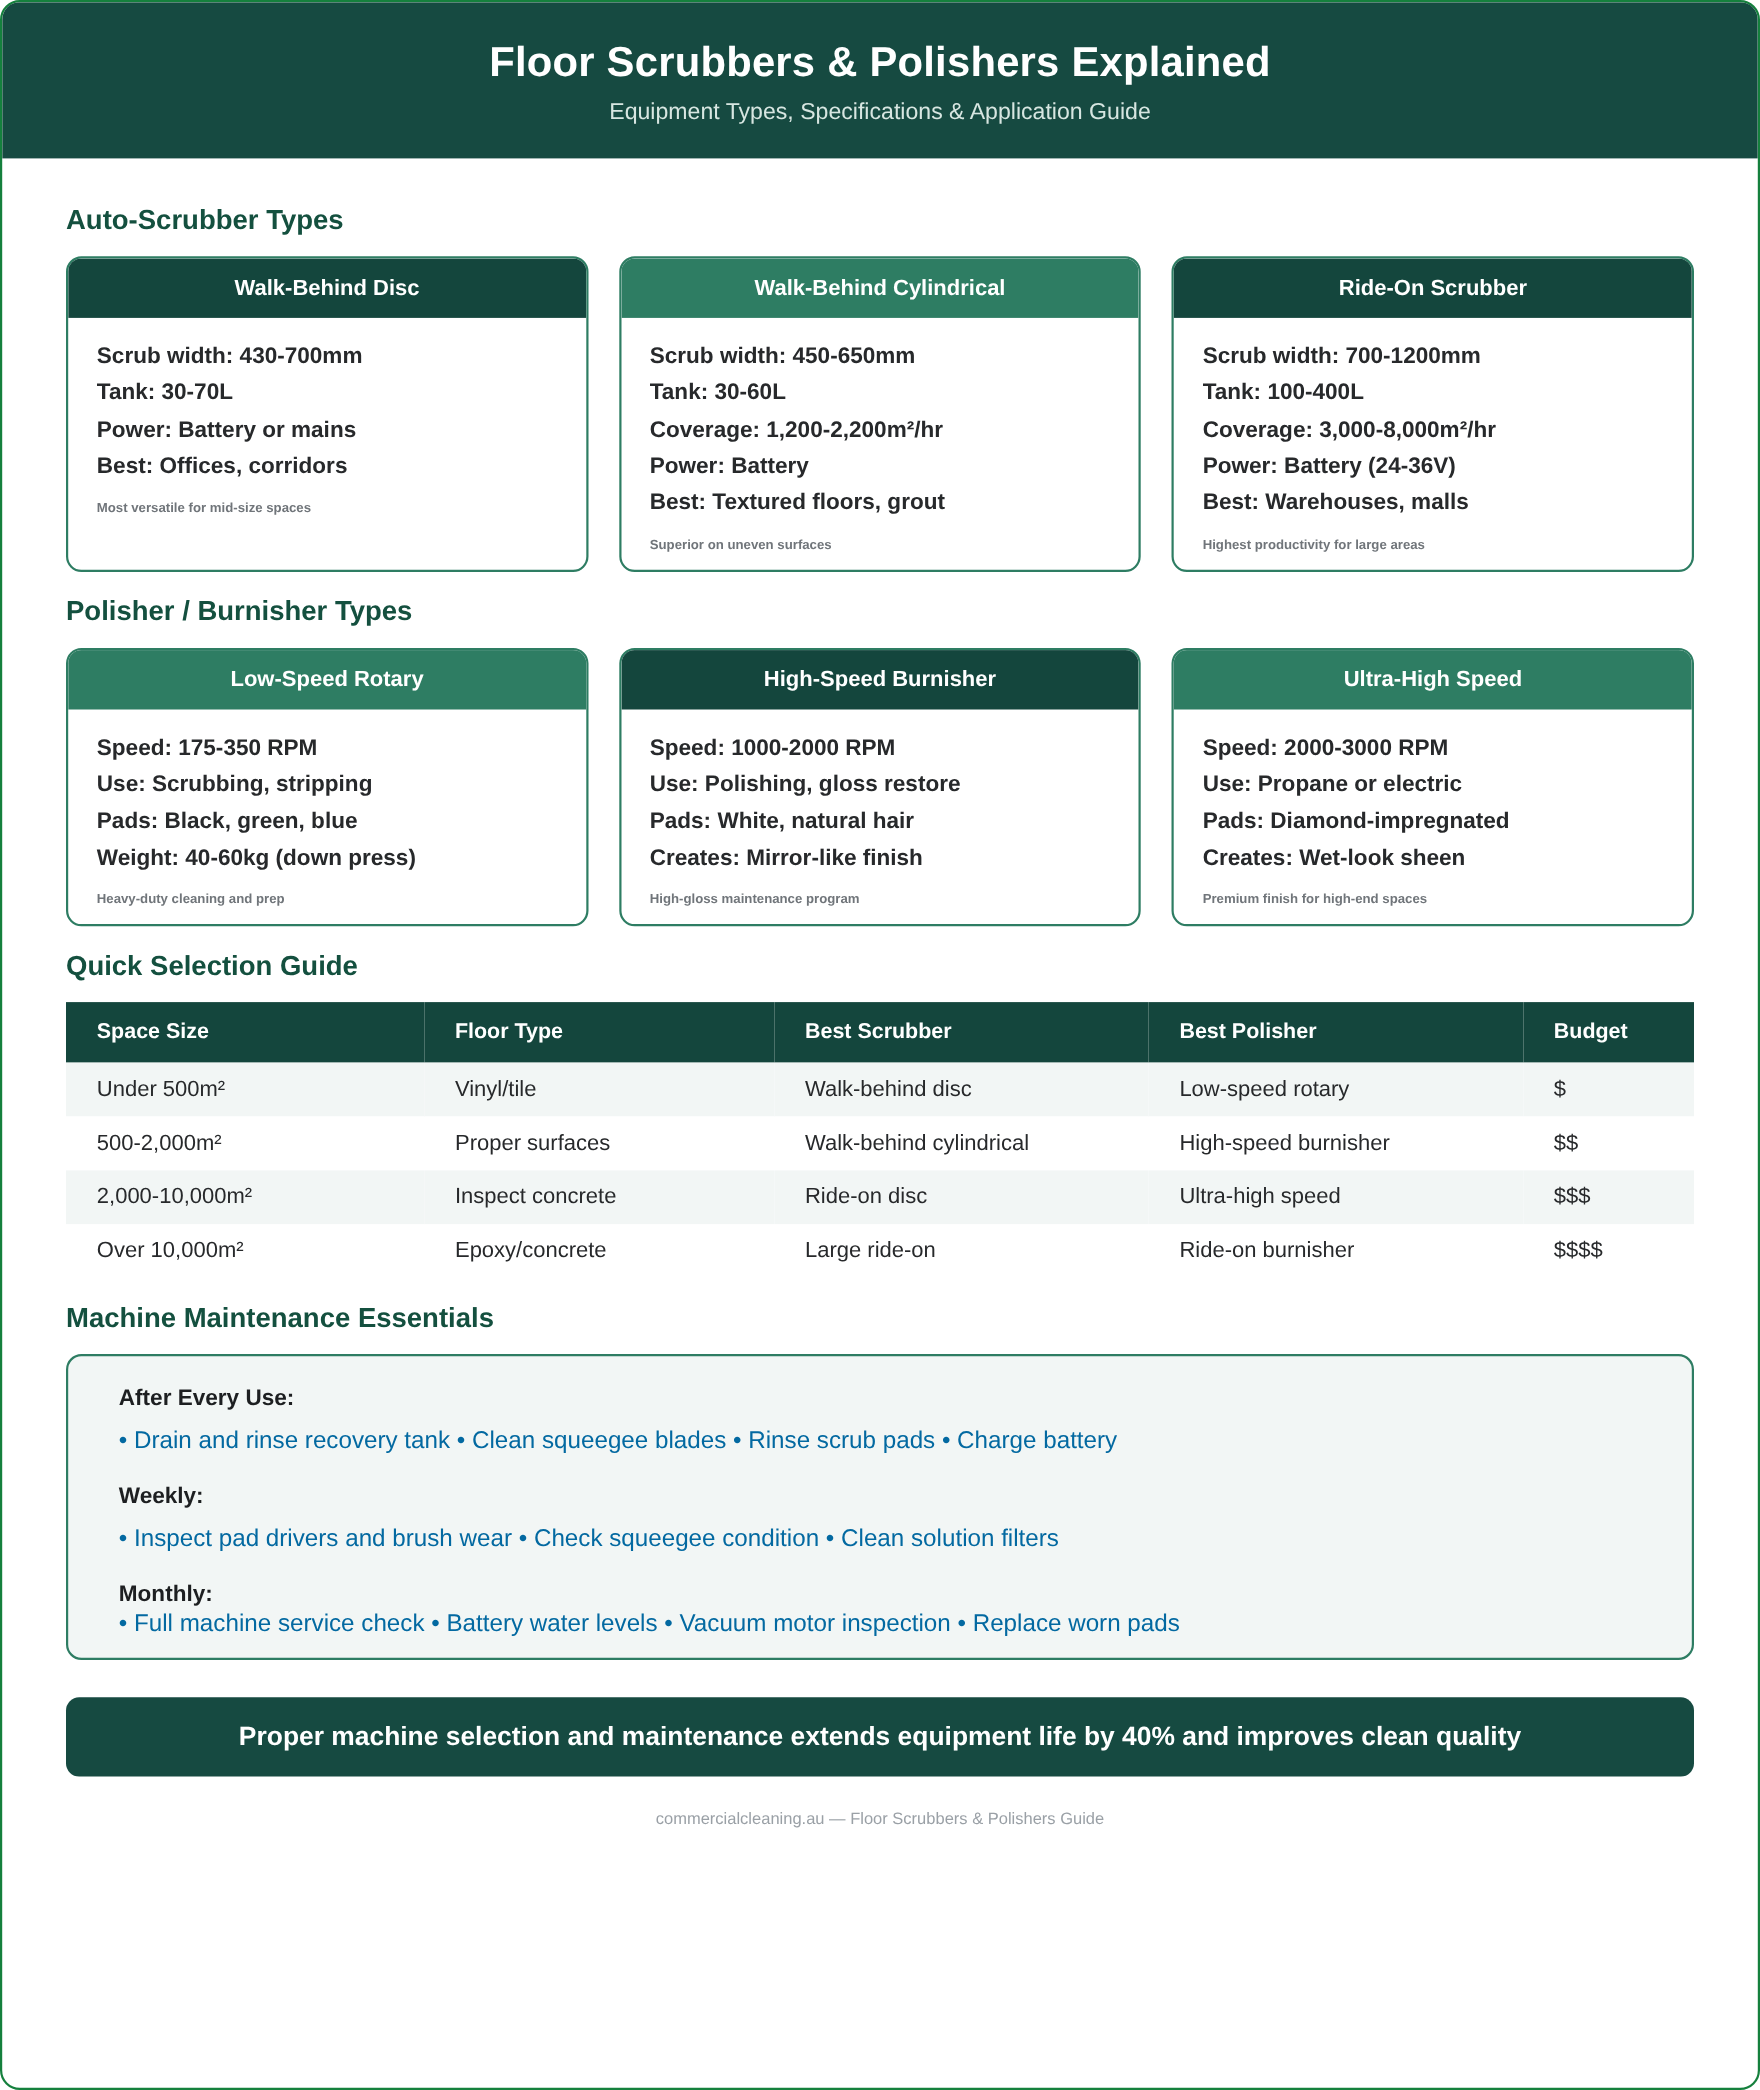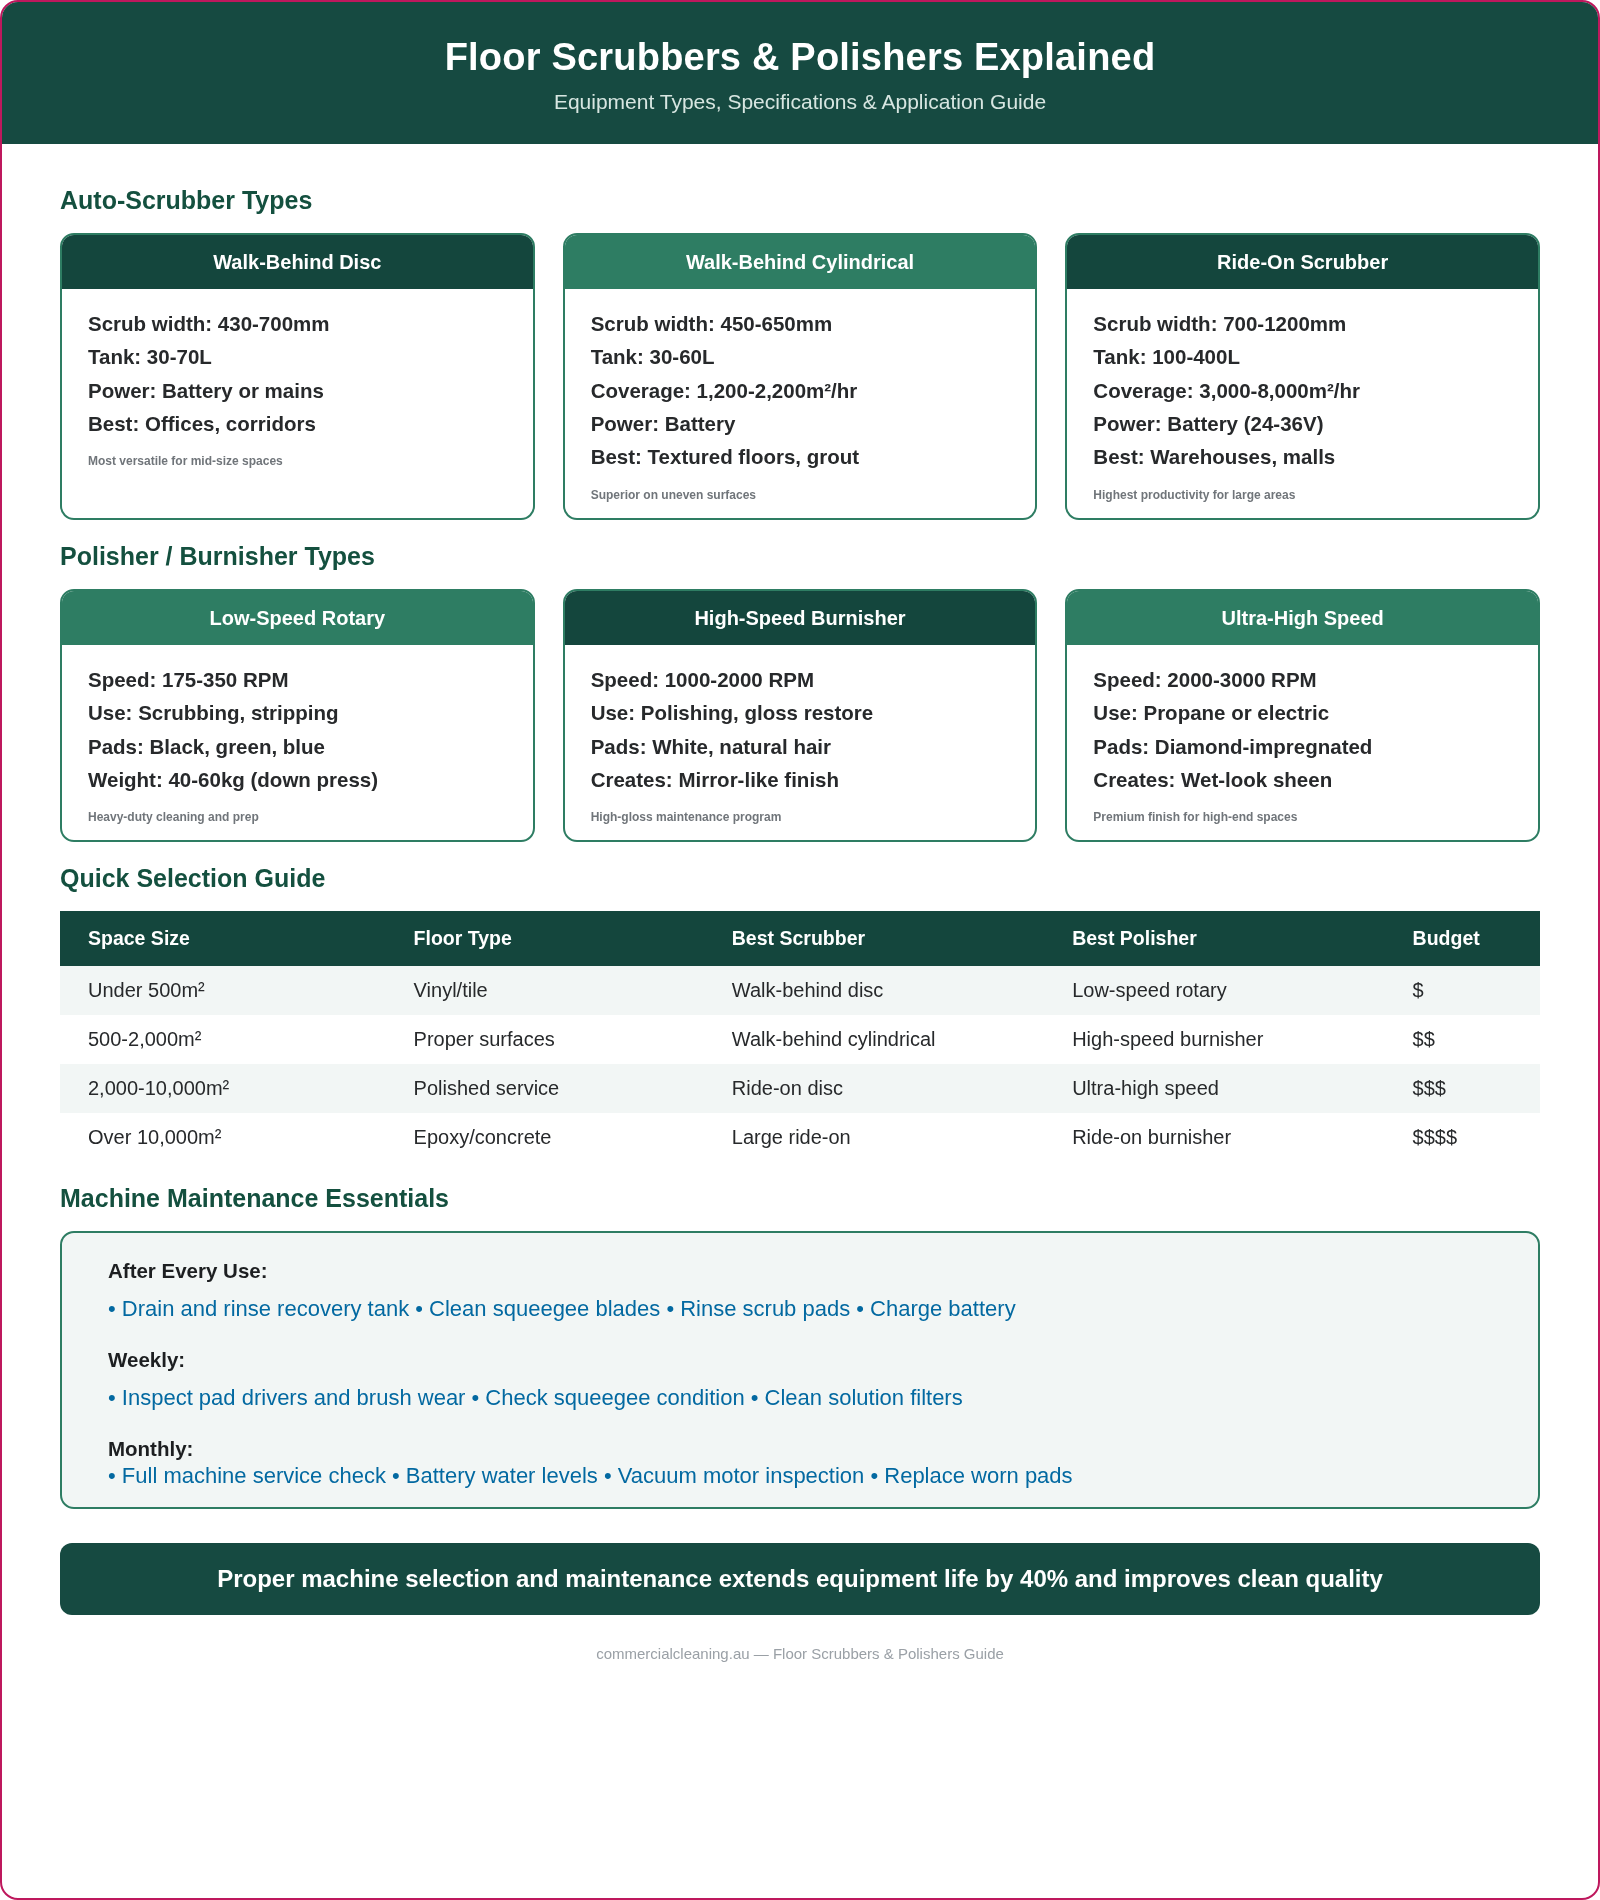--- a/index.html
+++ b/index.html
@@ -9,21 +9,21 @@
     height: 1900px;
     background: #ffffff;
     font-family: "Liberation Sans", sans-serif;
   }
 
   #page {
     position: relative;
     width: 1600px;
     height: 1900px;
     background: #ffffff;
-    border: 2px solid #be185d;
+    border: 2px solid #15803d;
     border-radius: 18px;
     overflow: hidden;
   }
 
   
   .banner {
     background: #164a41;
     padding: 34px 40px 30px 40px;
     text-align: center;
   }
@@ -288,21 +288,21 @@
         </tr>
         <tr>
           <td>500-2,000m²</td>
           <td>Proper surfaces</td>
           <td>Walk-behind cylindrical</td>
           <td>High-speed burnisher</td>
           <td>$$</td>
         </tr>
         <tr>
           <td>2,000-10,000m²</td>
-          <td>Polished service</td>
+          <td>Inspect concrete</td>
           <td>Ride-on disc</td>
           <td>Ultra-high speed</td>
           <td>$$$</td>
         </tr>
         <tr>
           <td>Over 10,000m²</td>
           <td>Epoxy/concrete</td>
           <td>Large ride-on</td>
           <td>Ride-on burnisher</td>
           <td>$$$$</td>

